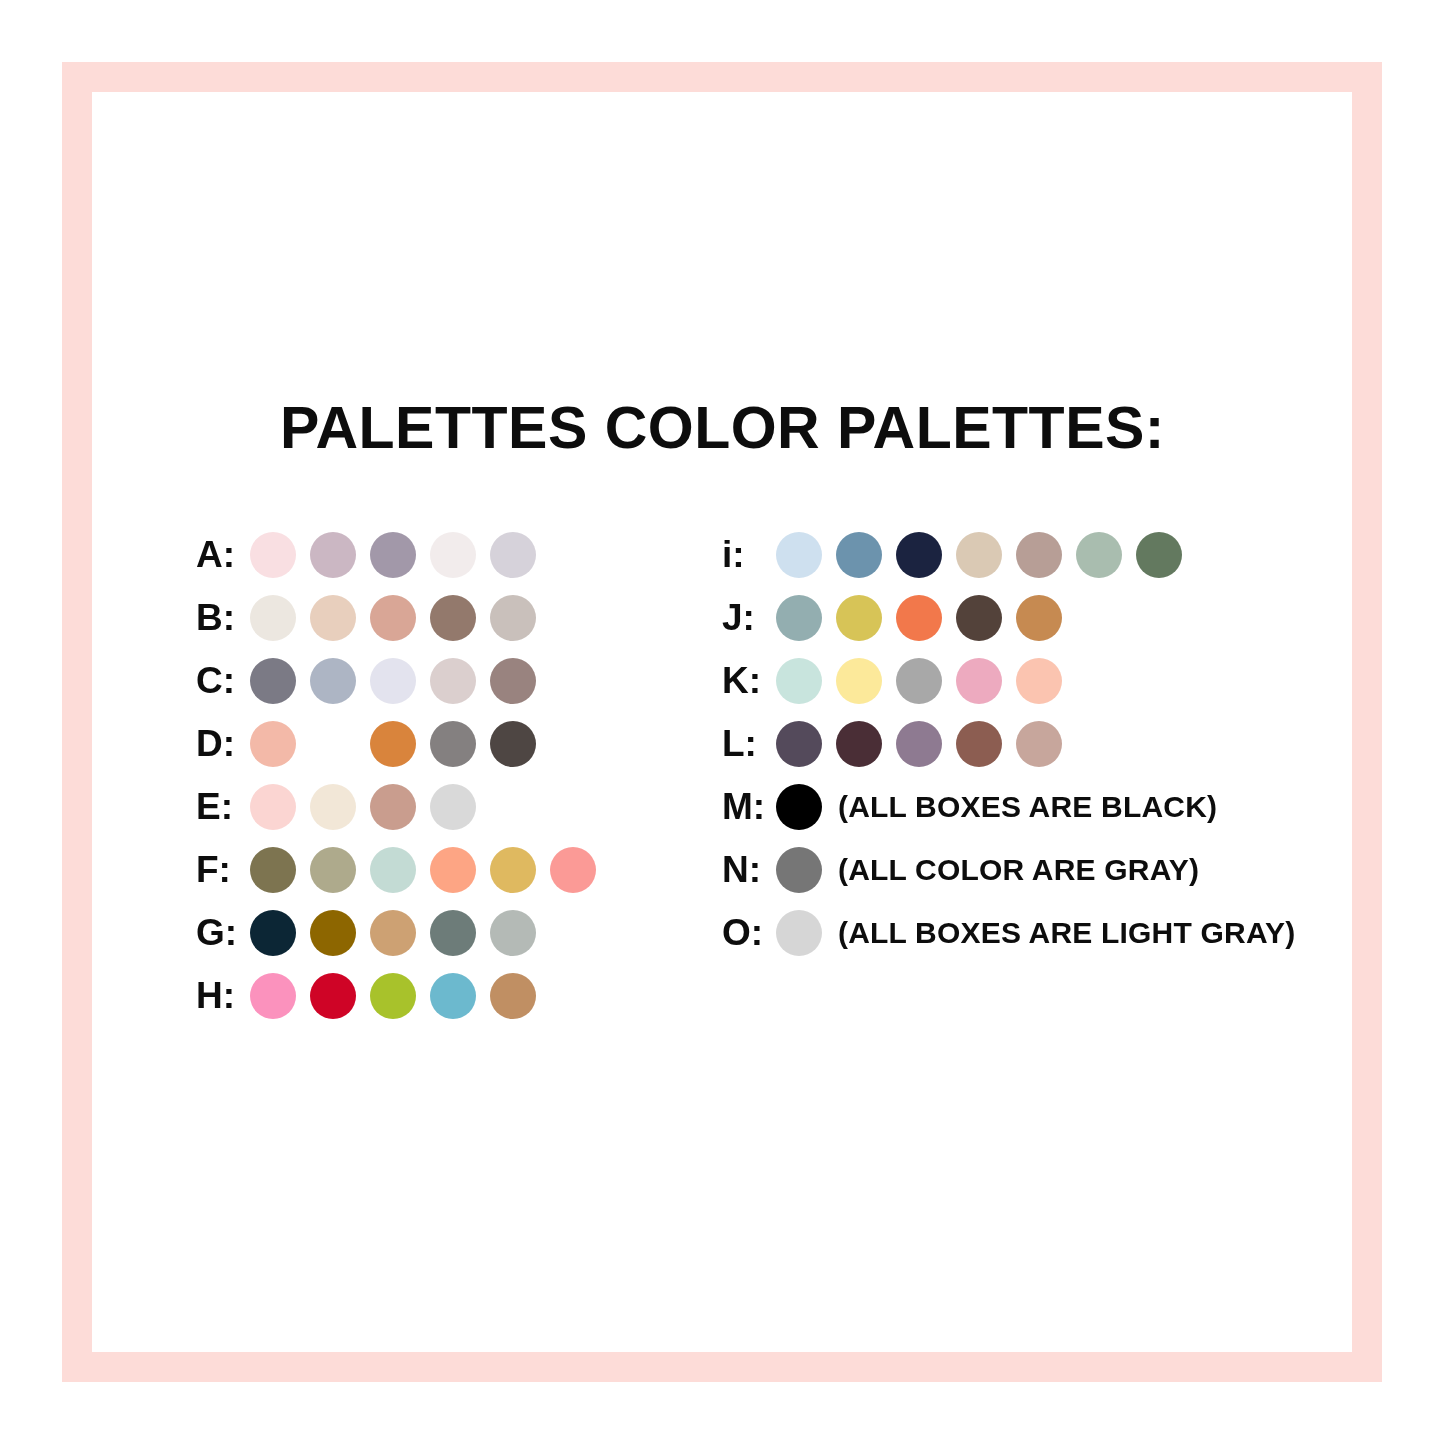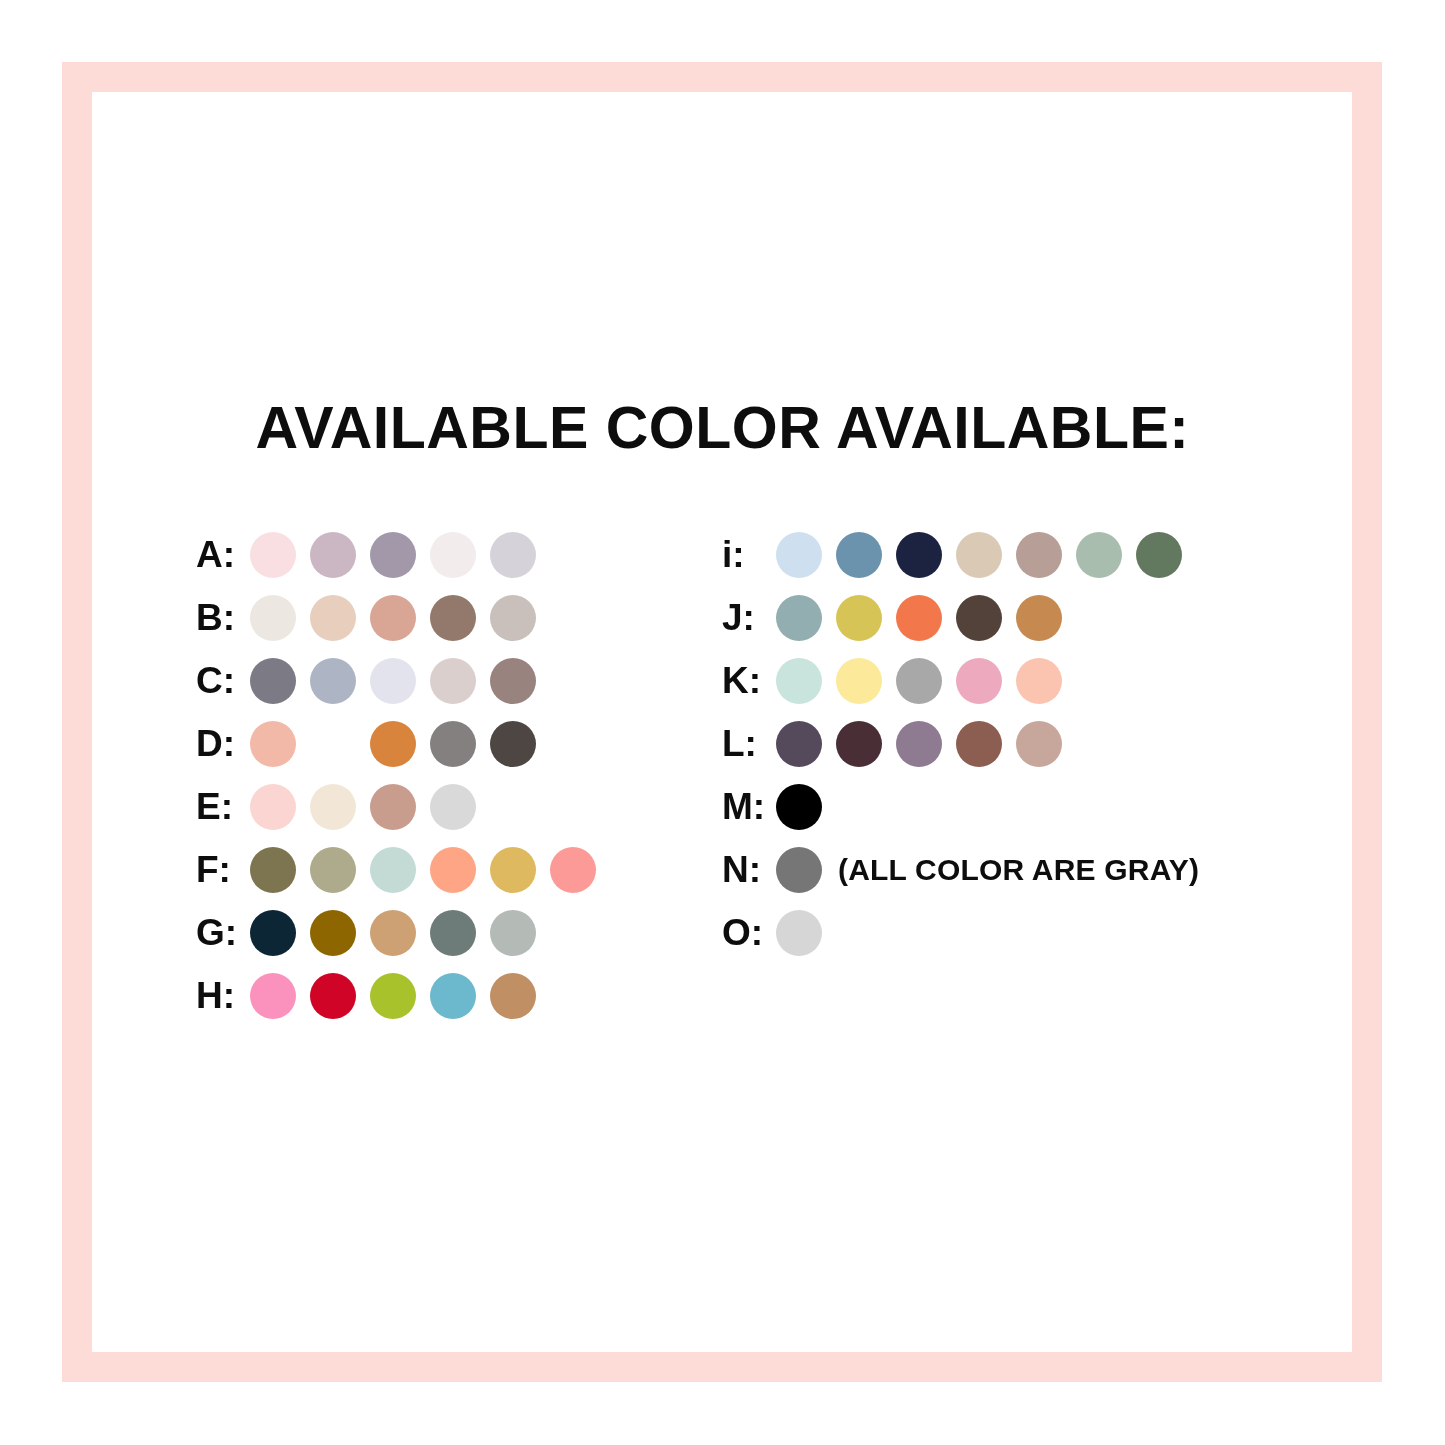--- a/index.html
+++ b/index.html
@@ -100,21 +100,21 @@
 </style>
 </head>
 <body>
 
 <div id="canvas">
 
   <div id="frame"></div>
 
   <div id="content">
 
-    <div id="title">AVAILABLE COLOR AVAILABLE:</div>
+    <div id="title">PALETTES COLOR PALETTES:</div>
 
     <div class="column" id="col-left">
         <div class="palette-row">
           <div class="row-label">A:</div>
           <div class="swatches">
             <div class="swatch" title="#f9dfe2" style="background: rgb(249, 223, 226);"></div>
             <div class="swatch" title="#cbb7c3" style="background: rgb(203, 183, 195);"></div>
             <div class="swatch" title="#a298a9" style="background: rgb(162, 152, 169);"></div>
             <div class="swatch" title="#f2ecec" style="background: rgb(242, 236, 236);"></div>
             <div class="swatch" title="#d6d2da" style="background: rgb(214, 210, 218);"></div>
@@ -233,30 +233,32 @@
             <div class="swatch" title="#8e7a91" style="background: rgb(142, 122, 145);"></div>
             <div class="swatch" title="#8c5d51" style="background: rgb(140, 93, 81);"></div>
             <div class="swatch" title="#c7a69c" style="background: rgb(199, 166, 156);"></div>
           </div>
         </div>
         <div class="palette-row">
           <div class="row-label">M:</div>
           <div class="swatches">
             <div class="swatch" title="#000000" style="background: rgb(0, 0, 0);"></div>
           </div>
+          <div class="note">(ALL BOXES ARE BLACK)</div>
         </div>
         <div class="palette-row">
           <div class="row-label">N:</div>
           <div class="swatches">
             <div class="swatch" title="#767676" style="background: rgb(118, 118, 118);"></div>
           </div>
           <div class="note">(ALL COLOR ARE GRAY)</div>
         </div>
         <div class="palette-row">
           <div class="row-label">O:</div>
           <div class="swatches">
             <div class="swatch" title="#d6d6d6" style="background: rgb(214, 214, 214);"></div>
           </div>
+          <div class="note">(ALL BOXES ARE LIGHT GRAY)</div>
         </div>
       </div>
 
   </div>
 </div>
 
 </body></html>

